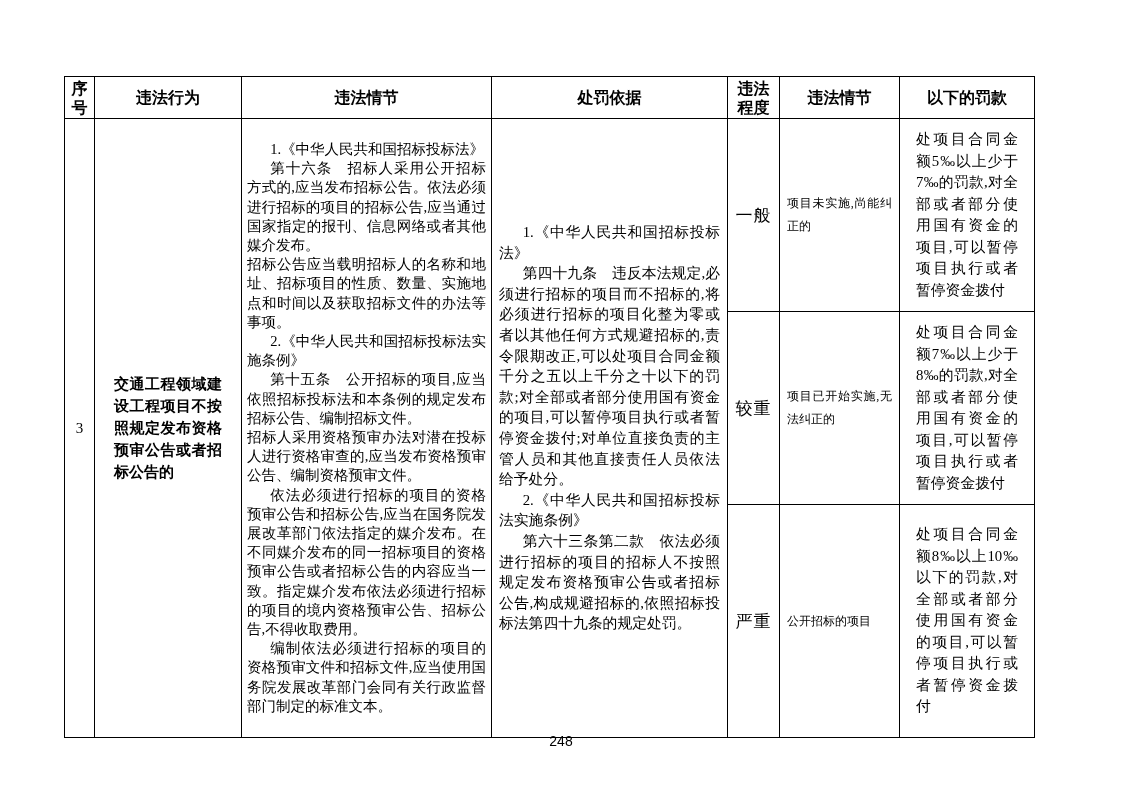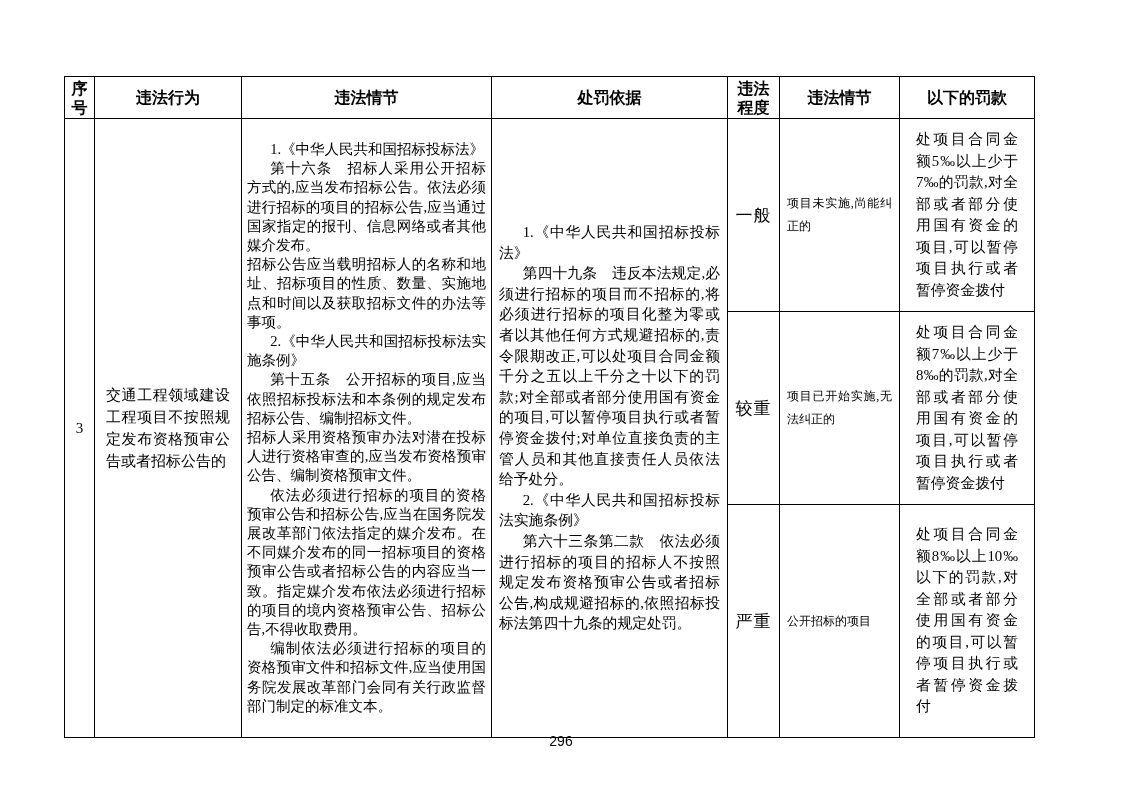--- a/index.html
+++ b/index.html
@@ -32,21 +32,21 @@
     text-align: center;
     line-height: 19px;
     padding: 0 2px;
   }
   tr.r1 { height: 179px; }
   tr.r2 { height: 178px; }
   tr.r3 { height: 233px; }
 
   td.c-seq { text-align: center; font-size: 15px; }
   td.c-act { padding: 2px 7px; }
-  td.c-act p { margin: 4px; font-size: 15px; line-height: 22px; text-align: justify; }
+  td.c-act p { margin: 12px; font-size: 15px; line-height: 22px; text-align: justify; font-weight: bold; }
   td.c-behavior { padding: 1px 5px; }
   td.c-behavior p { margin: 0; font-size: 14.5px; line-height: 19.2px; text-align: justify; }
   td.c-penalty { padding: 2px 7px; }
   td.c-penalty p { margin: 0; font-size: 14.8px; line-height: 20.6px; text-align: justify; }
   td.c-degree { text-align: center; font-size: 17px; letter-spacing: 1px; }
   td.c-circ { padding: 2px 7px; }
   td.c-circ p { margin: 0; font-size: 12px; line-height: 23px; text-align: justify; }
   td.c-std { padding: 2px 8px; }
   td.c-std p { margin: 8px; font-size: 14.8px; line-height: 21.5px; text-align: justify; }
   p.indent { text-indent: 1.6em; }
@@ -131,14 +131,14 @@
         <td class="c-circ">
           <p>公开招标的项目</p>
         </td>
         <td class="c-std">
           <p>处项目合同金额8‰以上10‰以下的罚款,对全部或者部分使用国有资金的项目,可以暂停项目执行或者暂停资金拨付</p>
         </td>
       </tr>
     </tbody>
   </table>
 
-  <div class="page-number">296</div>
+  <div class="page-number">248</div>
 </div>
 
 </body></html>

